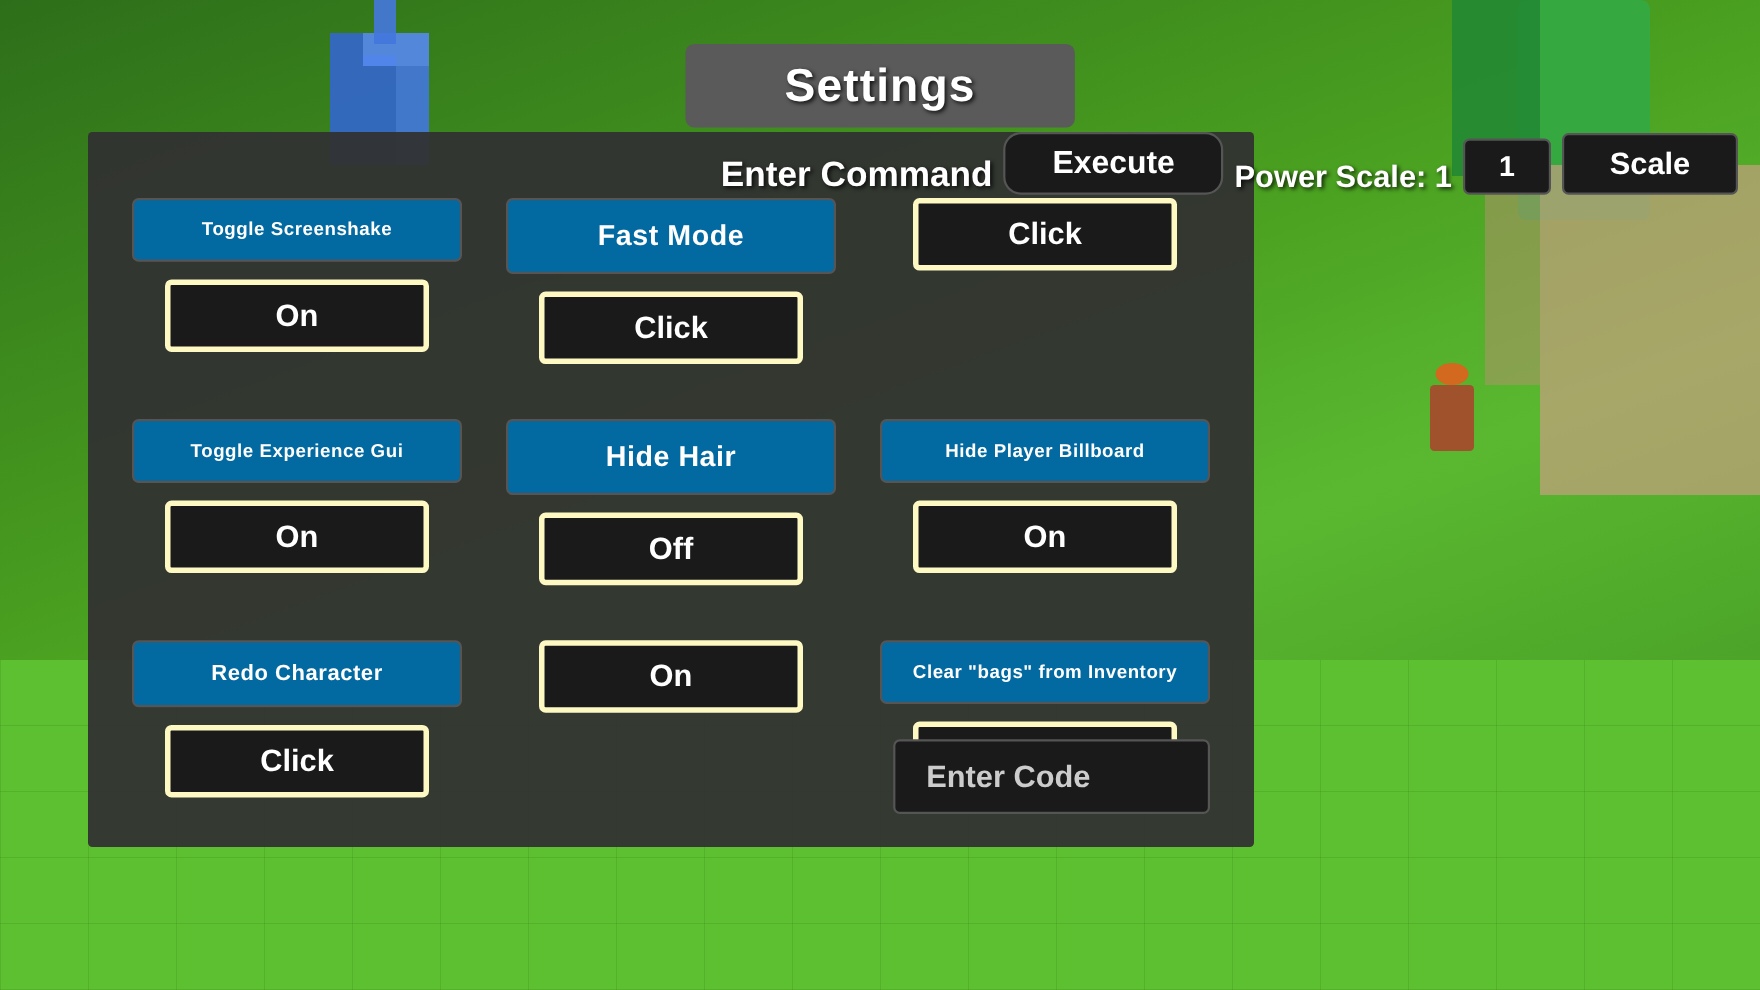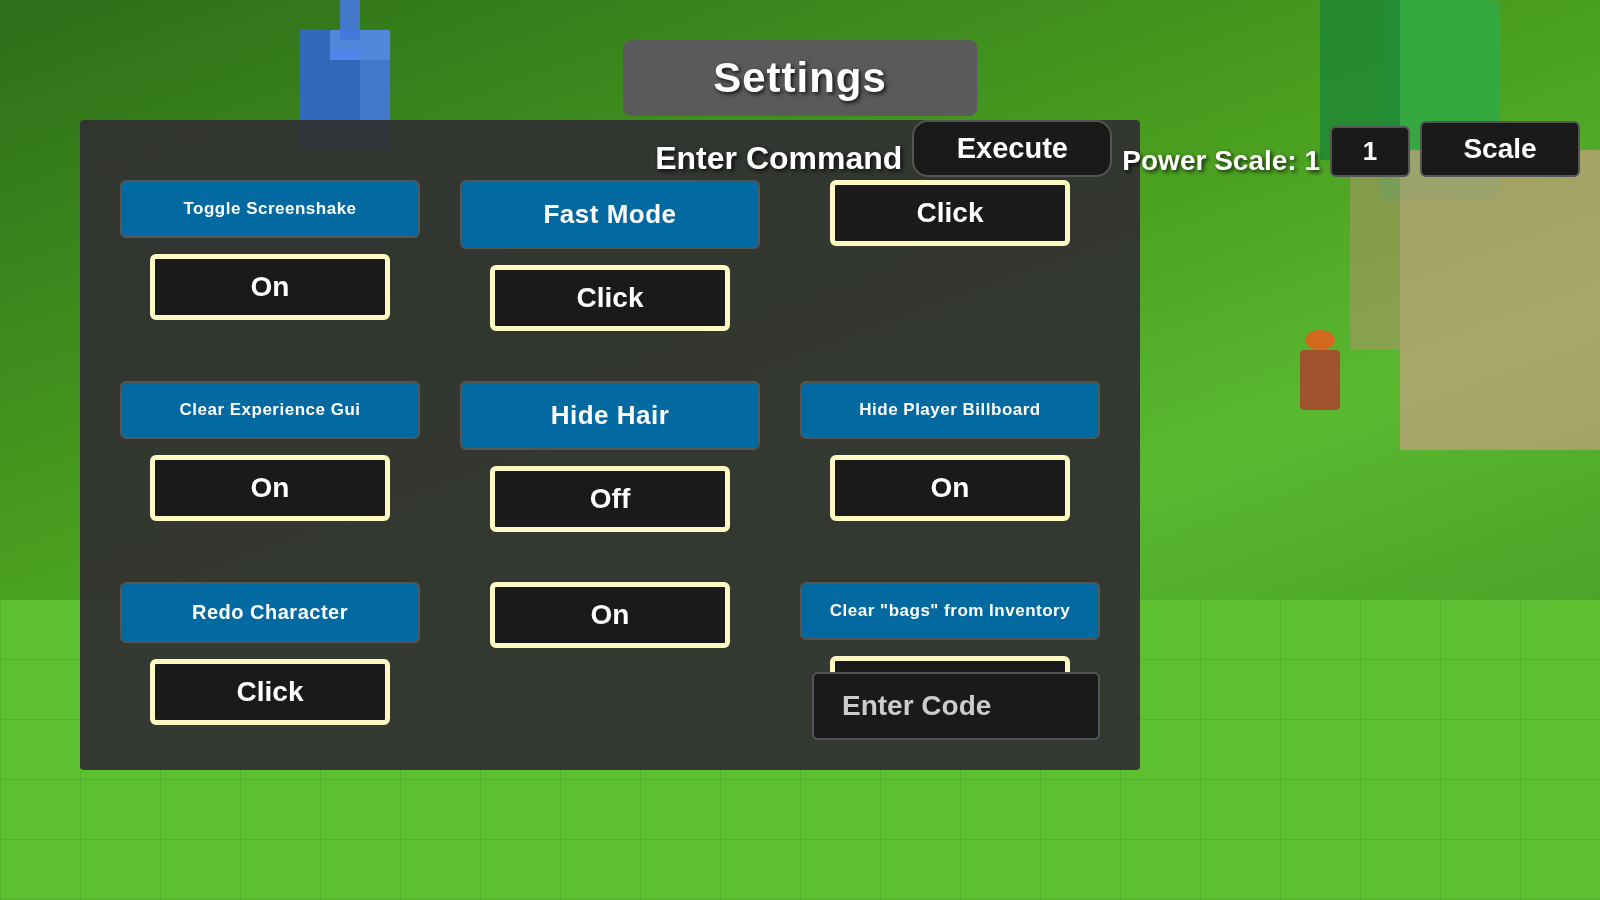--- a/index.html
+++ b/index.html
@@ -297,21 +297,21 @@
     <div class="setting-item">
       <button class="label-btn large-text">Fast Mode</button>
       <button class="value-btn">Click</button>
     </div>
 
     <div class="setting-item">
       <button class="value-btn">Click</button>
     </div>
 
     <div class="setting-item">
-      <button class="label-btn small-text">Clear Experience Gui</button>
+      <button class="label-btn small-text">Toggle Experience Gui</button>
       <button class="value-btn">On</button>
     </div>
 
     <div class="setting-item">
       <button class="label-btn large-text">Hide Hair</button>
       <button class="value-btn">Off</button>
     </div>
 
     <div class="setting-item">
       <button class="label-btn small-text">Hide Player Billboard</button>

